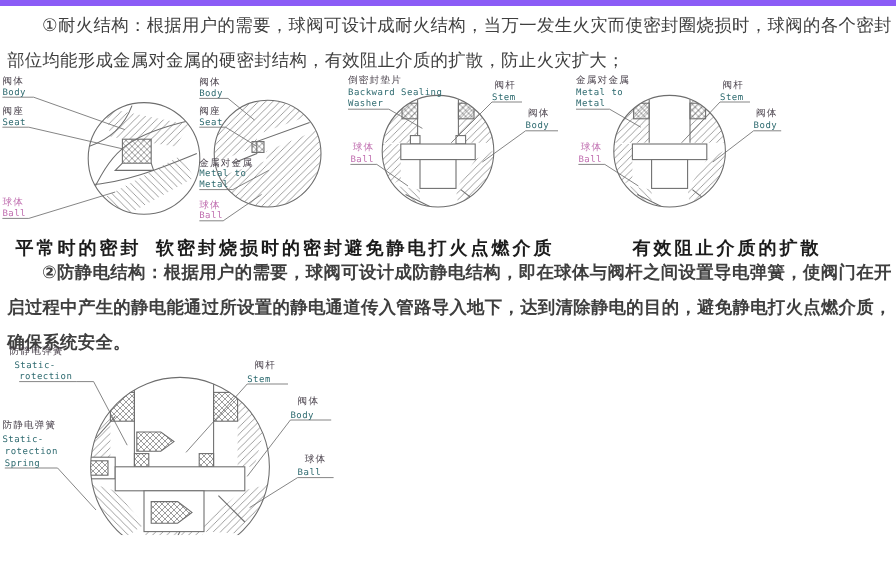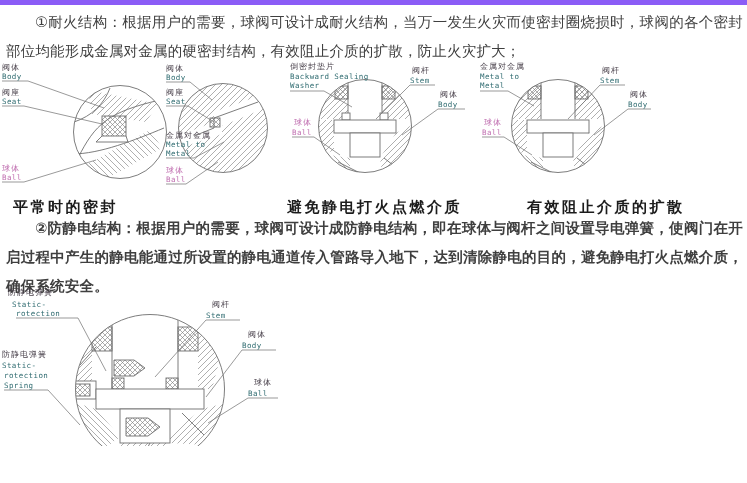--- a/index.html
+++ b/index.html
@@ -188,20 +188,21 @@
     <text class="lbl-en" x="18" y="26">Metal</text>
     <text class="lbl-cn" x="140" y="11">阀杆</text>
     <text class="lbl-en" x="138" y="21">Stem</text>
     <text class="lbl-cn" x="168" y="35">阀体</text>
     <text class="lbl-en" x="166" y="45">Body</text>
     <text class="lbl-cn lbl-ball" x="22" y="63">球体</text>
     <text class="lbl-en lbl-ball" x="20" y="73">Ball</text>
   </svg>
 
   <div class="cap" style="left:13px">平常时的密封</div>
+  <div class="cap" style="left:130px">软密封烧损时的密封</div>
   <div class="cap" style="left:287px">避免静电打火点燃介质</div>
   <div class="cap" style="left:527px">有效阻止介质的扩散</div>
 
   <p class="para" id="p2">②防静电结构：根据用户的需要，球阀可设计成防静电结构，即在球体与阀杆之间设置导电弹簧，使阀门在开启过程中产生的静电能通过所设置的静电通道传入管路导入地下，达到清除静电的目的，避免静电打火点燃介质，确保系统安全。</p>
 
   <svg class="dsvg" style="left:0;top:280px" width="280" height="181" viewBox="0 0 280 181">
     <clipPath id="cp5">
         <circle cx="150" cy="104" r="74.5"></circle>
       </clipPath>
     <g clip-path="url(#cp5)">

